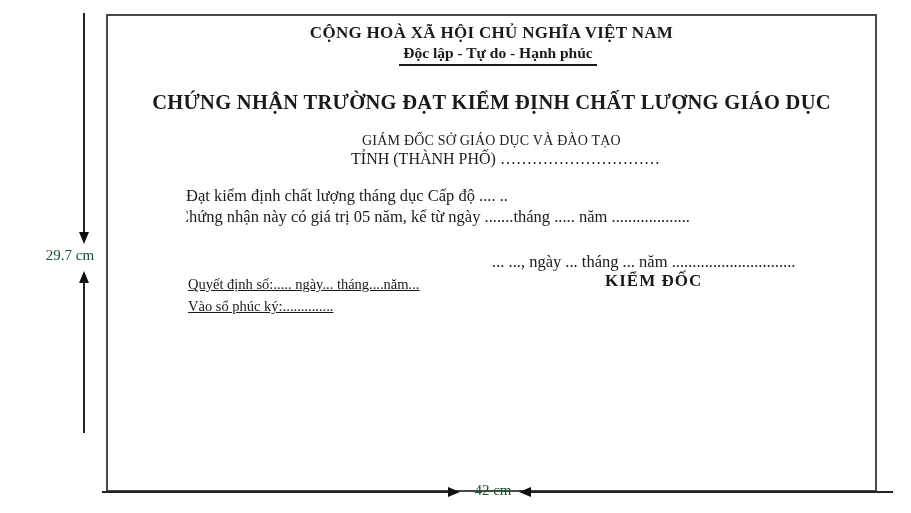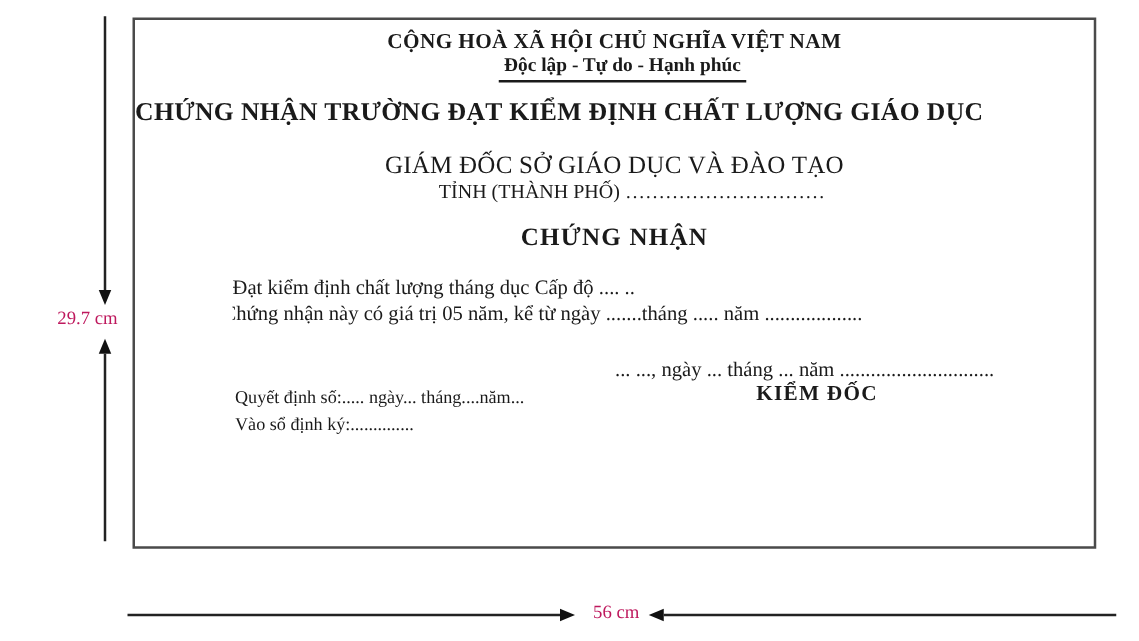--- a/index.html
+++ b/index.html
@@ -16,21 +16,21 @@
     color: #1a1a1a;
     overflow: hidden;
   }
 
   
   .cert-box {
     position: absolute;
     left: 106px;
     top: 14px;
     width: 771px;
-    height: 425px;
+    height: 478px;
     border: 2px solid #4a4a4a;
     box-sizing: border-box;
     background: #ffffff;
     overflow: hidden;
   }
   .c-motto1 {
     margin-top: 7px;
     text-align: center;
     font-weight: bold;
     font-size: 17px;
@@ -42,32 +42,32 @@
     font-weight: bold;
     font-size: 15.5px;
     padding-left: 13px;
   }
   .c-motto2 .uline {
     display: inline-block;
     border-bottom: 2px solid #1a1a1a;
     padding: 0 4px 2px 4px;
   }
   .c-title {
-    margin-top: 13px;
-    text-align: left;
+    margin-top: 25px;
+    text-align: center;
     font-weight: bold;
     font-size: 20.5px;
     letter-spacing: 0.3px;
     white-space: nowrap;
     font-family: Liberation Serif, serif;
   }
   .c-issuer1 {
     margin-top: 19px;
     text-align: center;
-    font-size: 20px;
+    font-size: 14px;
     letter-spacing: 0.2px;
   }
   .c-issuer2 {
     margin-top: 1px;
     text-align: center;
     font-size: 16px;
     padding-left: 28px;
   }
   .c-certify {
     margin-top: 16px;
@@ -105,20 +105,21 @@
     font-size: 17px;
     letter-spacing: 1px;
   }
   .left-col {
     position: absolute;
     left: 80px;
     top: 30px;
     font-size: 14.5px;
     line-height: 22px;
     white-space: nowrap;
+    text-decoration: underline;
   }
 
   
   .dim-line { position: absolute; background: #222222; }
   .v-seg { width: 2px; left: 83px; }
   .v-seg1 { top: 13px; height: 219px; }
   .v-seg2 { top: 283px; height: 150px; }
   .h-seg { height: 2px; top: 491px; }
   .h-seg1 { left: 102px; width: 346px; }
   .h-seg2 { left: 531px; width: 362px; }
@@ -144,61 +145,60 @@
   }
   .arr-left {
     left: 519px; top: 487px;
     border-top: 5px solid transparent;
     border-bottom: 5px solid transparent;
     border-right: 12px solid #111111;
   }
   .dim-label {
     position: absolute;
     font-size: 15px;
-    color: #be185d;
+    color: #14532d;
     text-align: center;
   }
   .dim-h-label { left: 38px; top: 247px; width: 64px; }
   .dim-w-label { left: 462px; top: 482px; width: 62px; }
 </style>
 </head>
 <body>
 
 <div class="page">
 
   <div class="cert-box">
     <div class="c-motto1">CỘNG HOÀ XÃ HỘI CHỦ NGHĨA VIỆT NAM</div>
     <div class="c-motto2">
       <span class="uline">Độc lập - Tự do - Hạnh phúc</span>
     </div>
     <div class="c-title">CHỨNG NHẬN TRƯỜNG ĐẠT KIỂM ĐỊNH CHẤT LƯỢNG GIÁO DỤC</div>
     <div class="c-issuer1">GIÁM ĐỐC SỞ GIÁO DỤC VÀ ĐÀO TẠO</div>
     <div class="c-issuer2">TỈNH (THÀNH PHỐ) …………………………</div>
-    <div class="c-certify">CHỨNG NHẬN</div>
 
     <div class="c-body">
       <div>Đạt kiểm định chất lượng tháng dục Cấp độ .... ..</div>
       <div class="outdent">Chứng nhận này có giá trị 05 năm, kể từ ngày .......tháng ..... năm ...................</div>
     </div>
 
     <div class="sig-area">
       <div class="date-line">... ..., ngày ... tháng ... năm ..............................</div>
       <div class="signer">KIỂM ĐỐC</div>
       <div class="left-col">
         <div>Quyết định số:..... ngày... tháng....năm...</div>
-        <div>Vào sổ định ký:..............</div>
+        <div>Vào sổ phúc ký:..............</div>
       </div>
     </div>
   </div>
 
   <div class="dim-line v-seg v-seg1"></div>
   <div class="arrow arr-down"></div>
   <div class="dim-label dim-h-label">29.7 cm</div>
   <div class="arrow arr-up"></div>
   <div class="dim-line v-seg v-seg2"></div>
 
   <div class="dim-line h-seg h-seg1"></div>
   <div class="arrow arr-right"></div>
-  <div class="dim-label dim-w-label">56 cm</div>
+  <div class="dim-label dim-w-label">42 cm</div>
   <div class="arrow arr-left"></div>
   <div class="dim-line h-seg h-seg2"></div>
 
 </div>
 
 </body></html>

